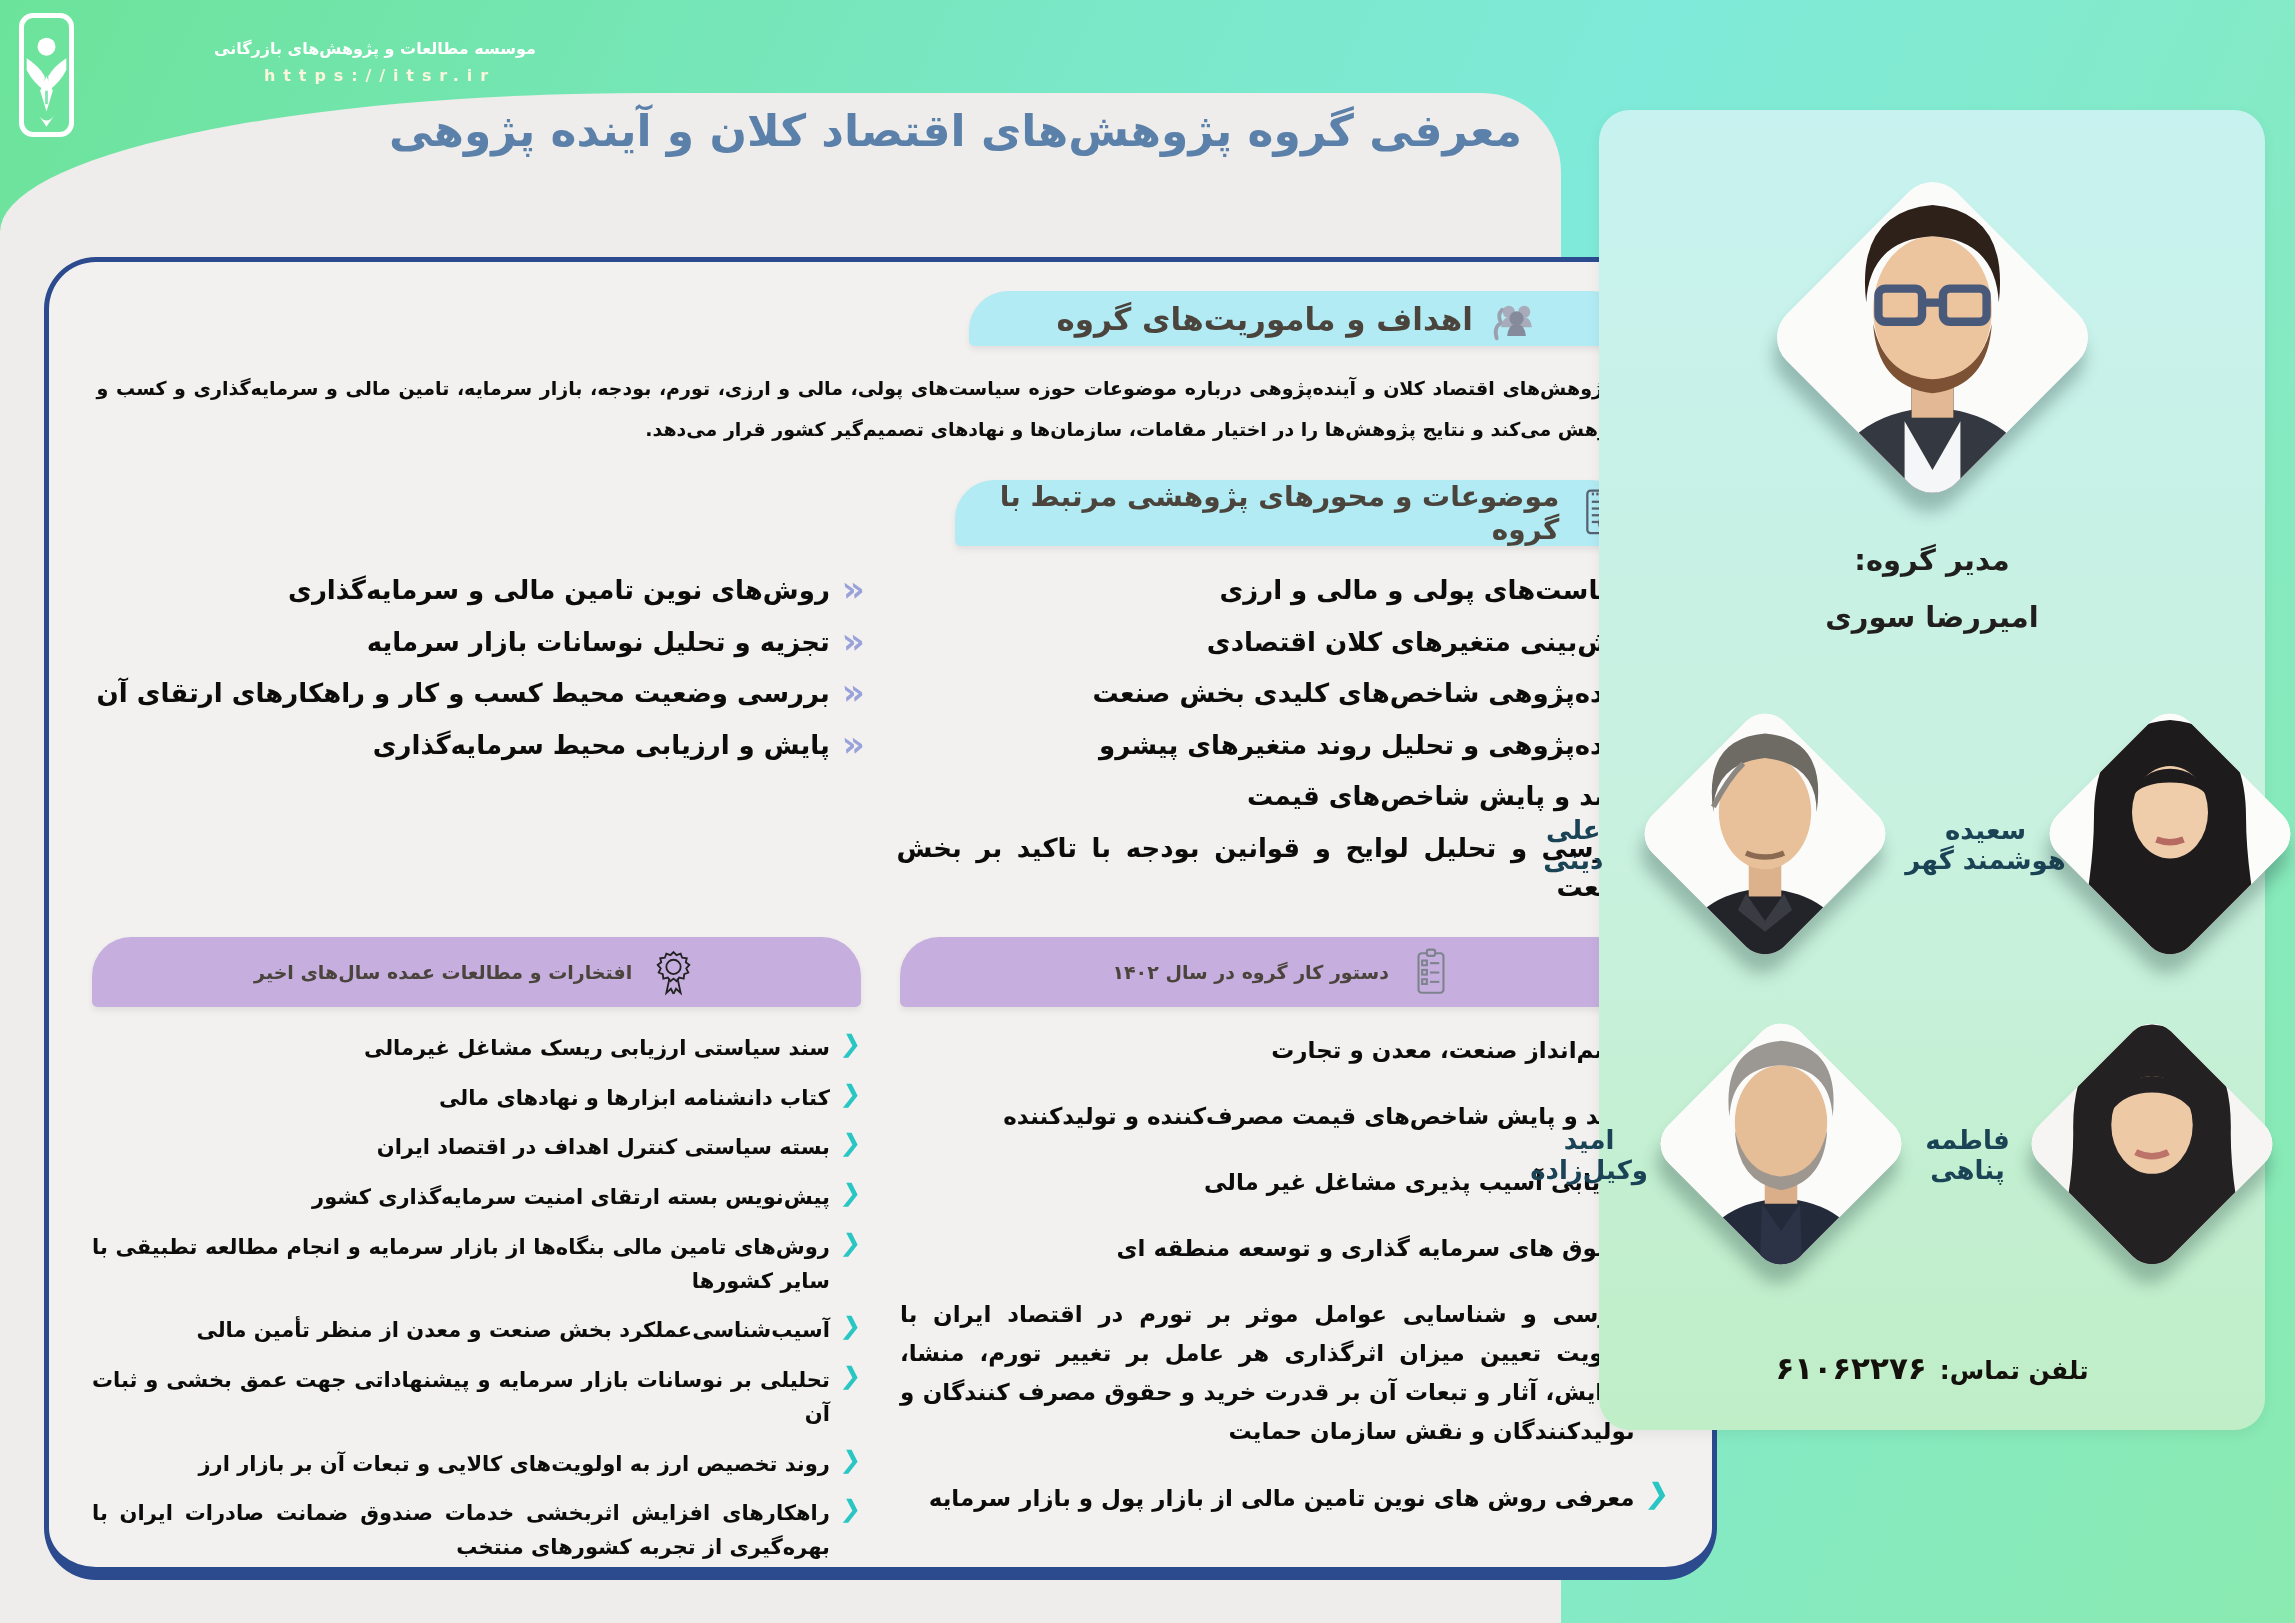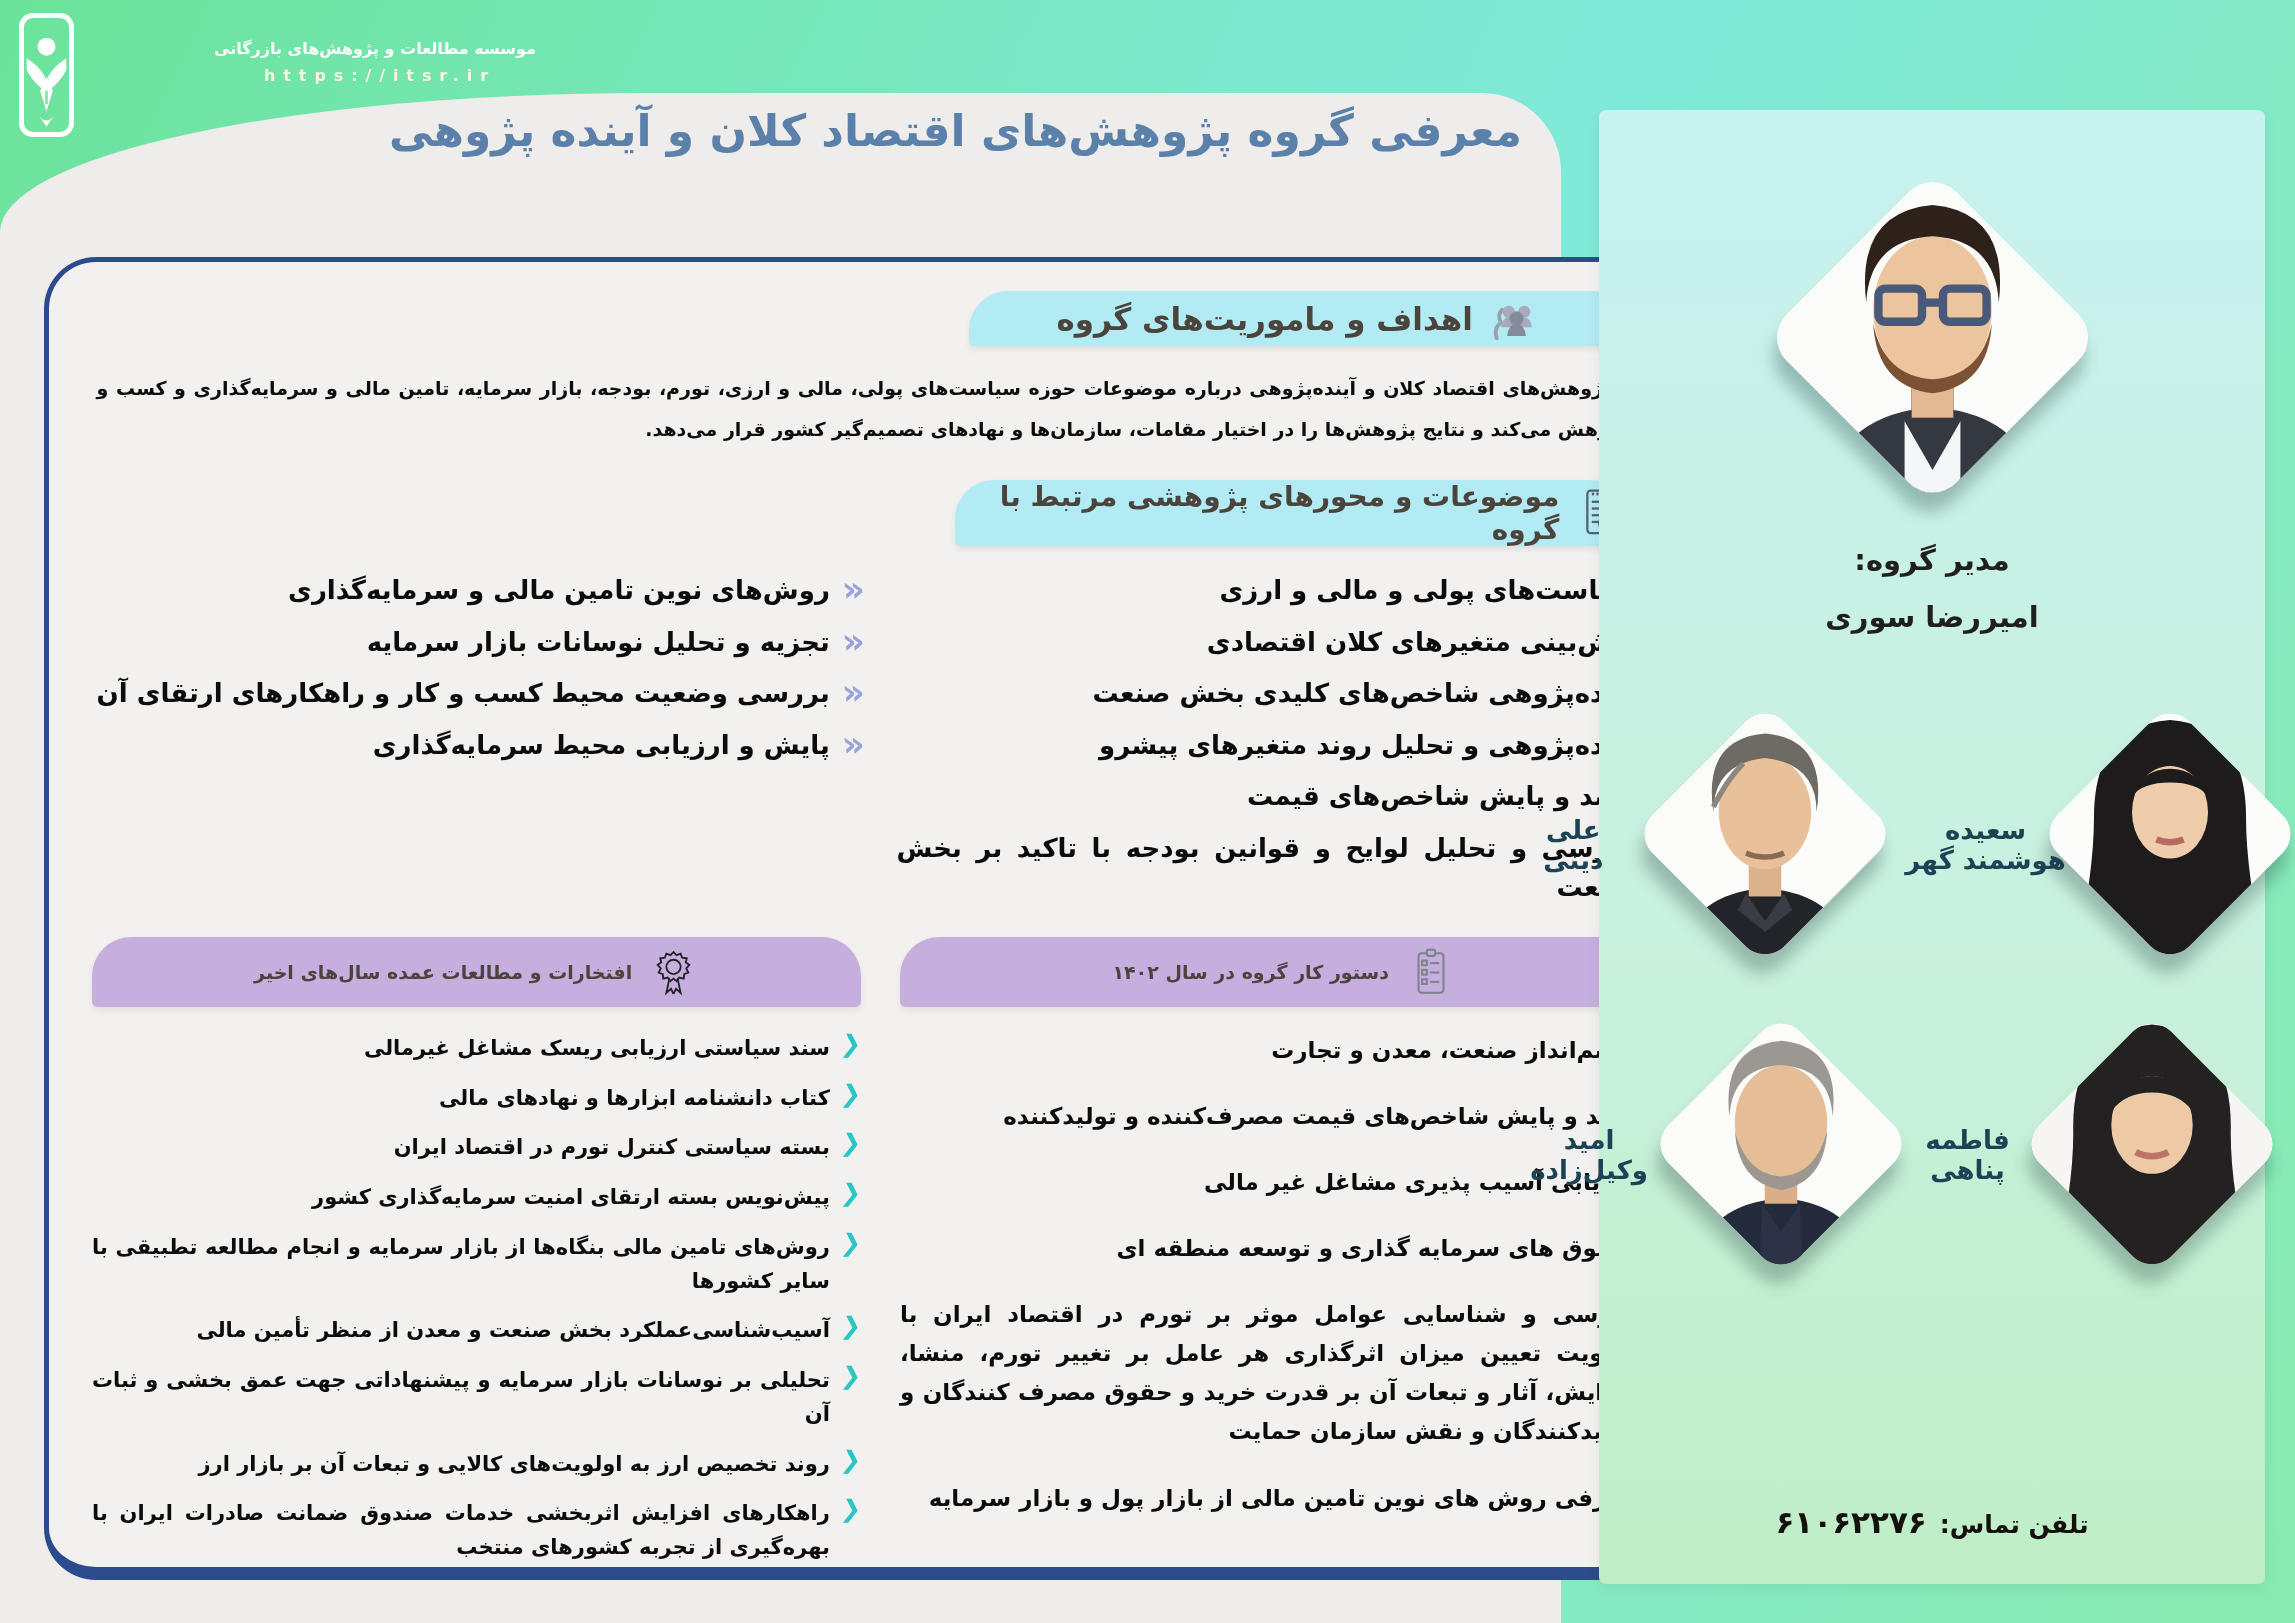--- a/index.html
+++ b/index.html
@@ -88,22 +88,22 @@
   .honors .s-item{font-size:21px; line-height:1.62; margin-bottom:15.7px;}
   .agenda .s-item{font-size:23px; line-height:1.7; margin-bottom:27px;}
   .b1{
     flex:0 0 auto; color:#29c6c3; font-weight:bold;
     transform:skewX(-8deg); line-height:1.1;
   }
   .honors .b1{font-size:24px;}
   .agenda .b1{font-size:28px;}
   
   .team-card{
-    position:absolute; left:1599px; top:110px; width:666px; height:1474px;
-    border-radius:7px;
+    position:absolute; left:1599px; top:110px; width:666px; height:1320px;
+    border-radius:31px;
     background:linear-gradient(180deg,#c7f2ef 0%, #c9f1df 55%, #bfeec7 100%);
     display:flex; flex-direction:column; align-items:center;
     box-shadow:0 4.6px 14px rgba(0,0,0,0.06);
   }
   .diamond-wrap{position:relative; display:flex; align-items:center; justify-content:center;}
   .dw-lg{width:342px; height:342px; margin-top:56px;}
   .dw-sm{width:266px; height:266px;}
   .diamond{
     background:#ffffff; transform:rotate(45deg); overflow:hidden;
     box-shadow:11px 15.7px 15.7px rgba(30,60,55,0.30);
@@ -324,21 +324,21 @@
               <span>سند سیاستی ارزیابی ریسک مشاغل غیرمالی</span>
             </div>
 
             <div class="s-item">
               <span class="b1">❮</span>
               <span>کتاب دانشنامه ابزارها و نهادهای مالی</span>
             </div>
 
             <div class="s-item">
               <span class="b1">❮</span>
-              <span>بسته سیاستی کنترل تورم در اقتصاد ایران</span>
+              <span>بسته سیاستی کنترل اهداف در اقتصاد ایران</span>
             </div>
 
             <div class="s-item">
               <span class="b1">❮</span>
               <span>پیش‌نویس بسته ارتقای امنیت سرمایه‌گذاری کشور</span>
             </div>
 
             <div class="s-item">
               <span class="b1">❮</span>
               <span>روش‌های تامین مالی بنگاه‌ها از بازار سرمایه و انجام مطالعه تطبیقی با سایر کشورها</span>

